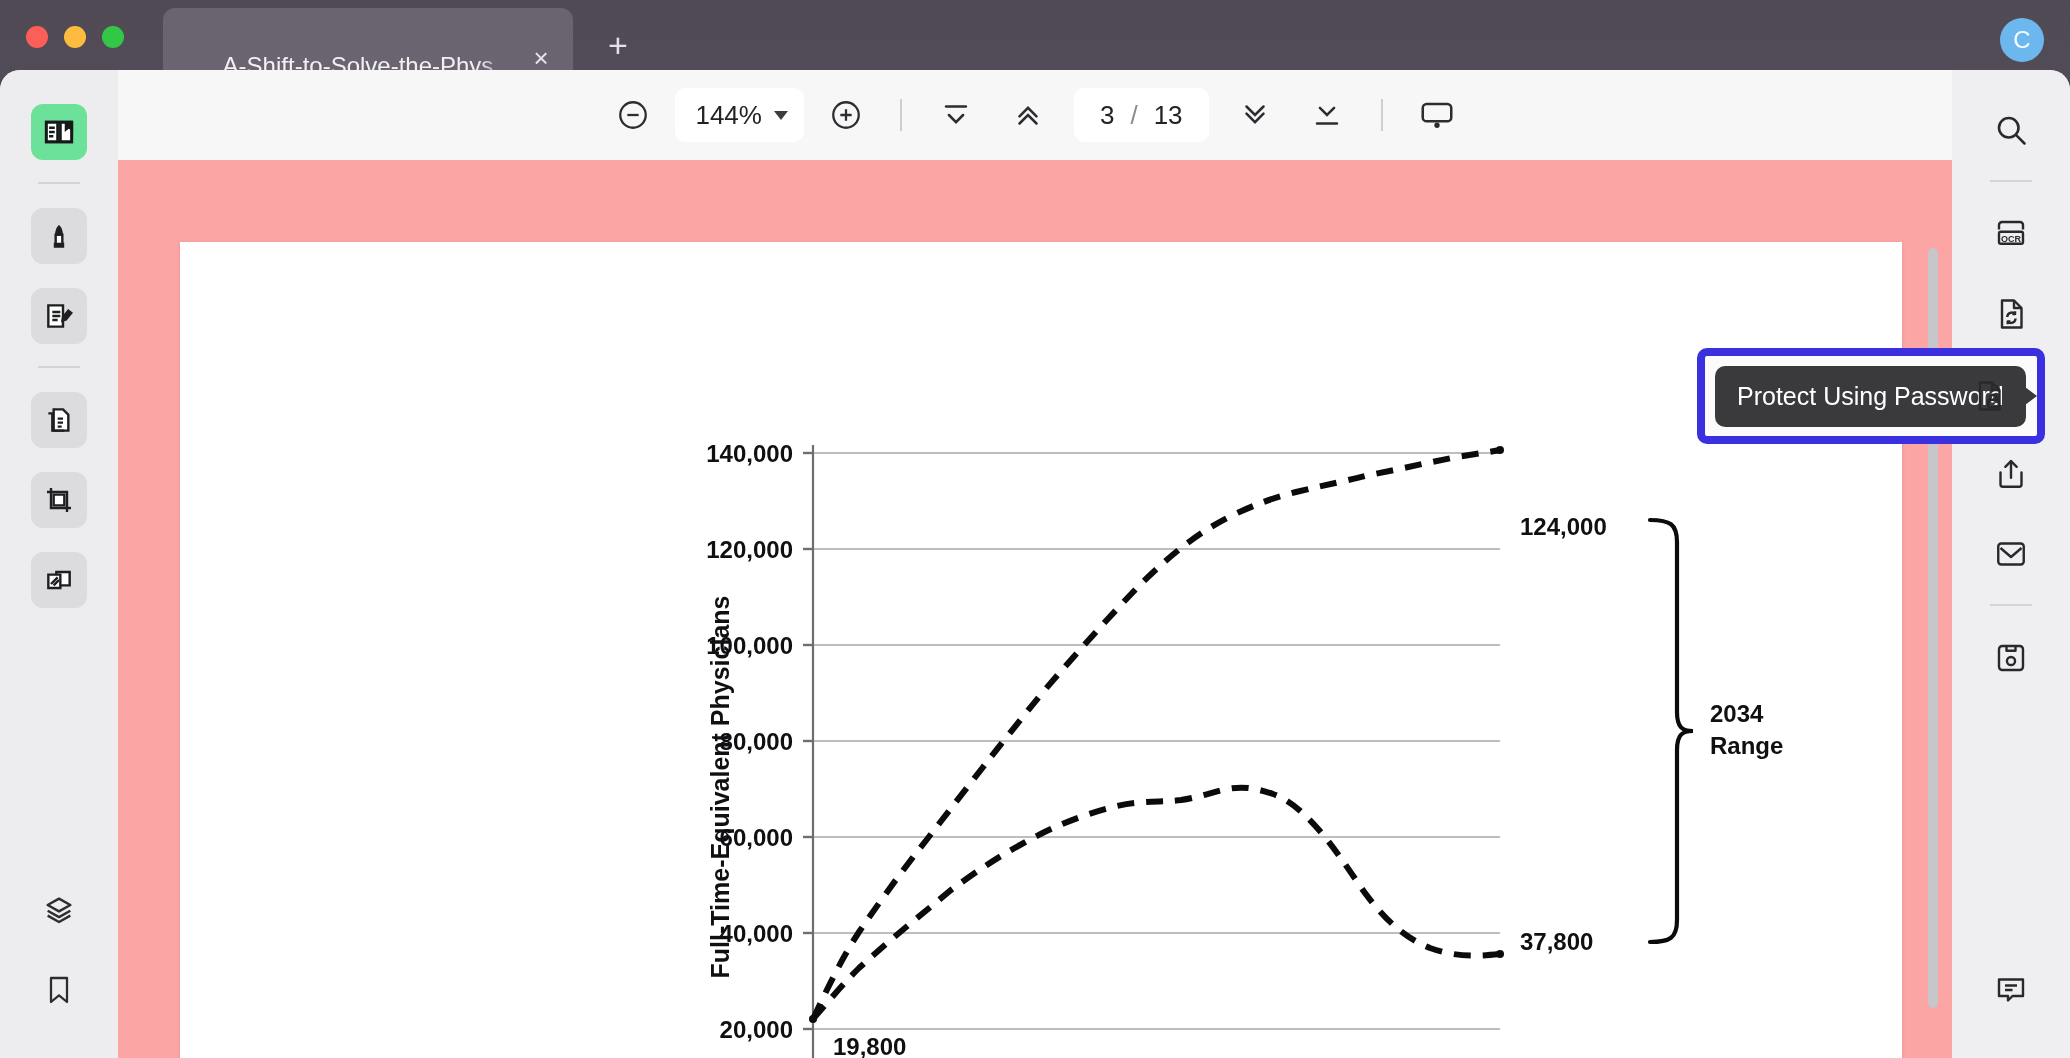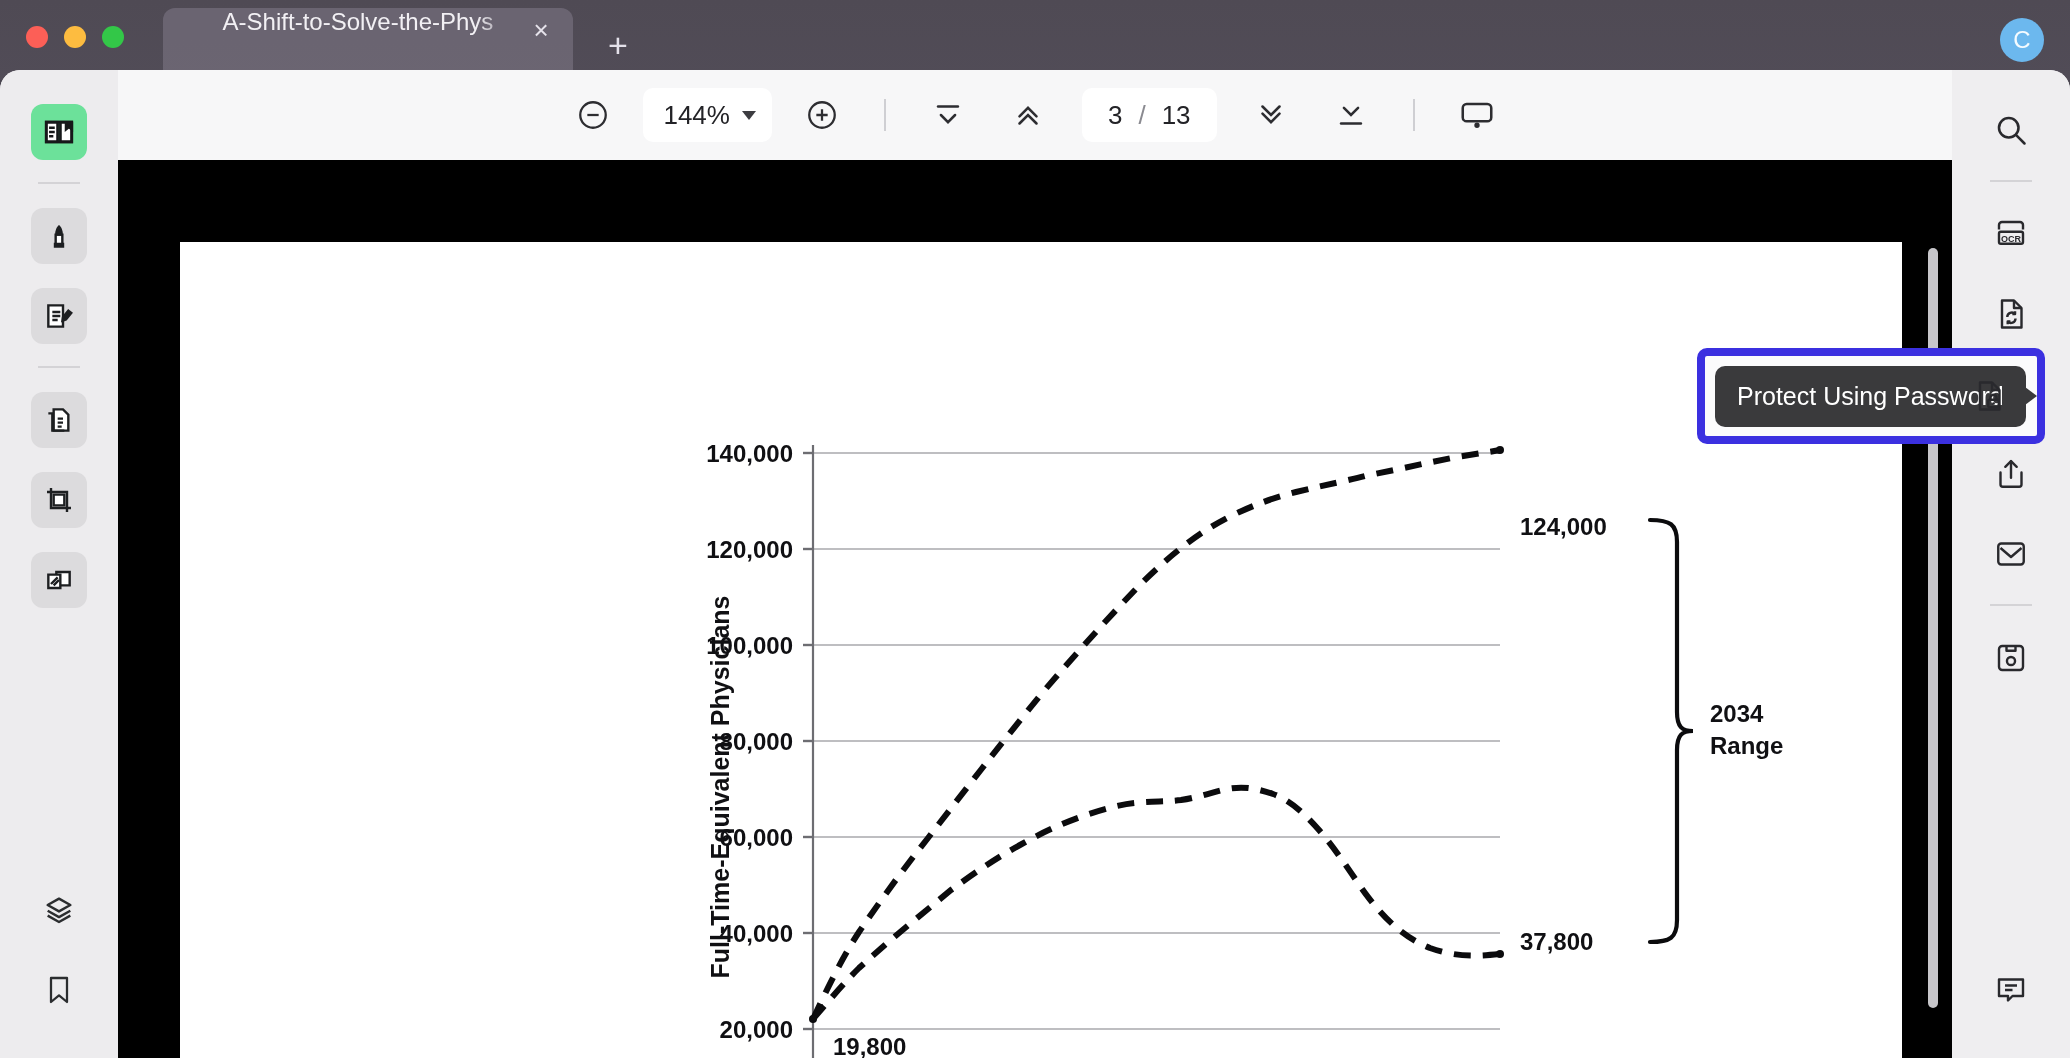--- a/index.html
+++ b/index.html
@@ -19,21 +19,21 @@
   .traffic { position: absolute; top: 26px; left: 26px; display: flex; gap: 16px; }
   .tl { width: 22px; height: 22px; border-radius: 50%; display: block; }
   .tl.red { background: #fc5f57; }
   .tl.yellow { background: #fdbc40; }
   .tl.green { background: #33c748; }
 
   .tab {
     position: absolute; top: 8px; left: 163px; width: 410px; height: 72px;
     background: rgba(122,116,130,0.62);
     border-radius: 12px 12px 0 0;
-    display: flex; align-items: flex-start;
+    display: flex; align-items: flex-end;
   }
   .tab-title {
     flex: 1; color: #f2f0f4; font-size: 24px; font-weight: 500;
     text-align: center; white-space: nowrap; overflow: hidden;
     padding-left: 34px;
     -webkit-mask-image: linear-gradient(90deg,#000 88%,transparent 100%);
     mask-image: linear-gradient(90deg,#000 88%,transparent 100%);
   }
   .tab-close {
     width: 44px; height: 44px; margin-right: 10px; flex: 0 0 44px;
@@ -105,21 +105,21 @@
   .protect-icon-slot {
     position: absolute; right: 20px; top: 50%; margin-top: -28px;
     width: 56px; height: 56px; display: flex;
     align-items: center; justify-content: center;
   }
 
   
   .toolbar {
     position: absolute; top: 0; left: 118px; right: 118px; height: 90px;
     background: #f7f7f8;
-    display: flex; align-items: center; justify-content: center; gap: 8px;
+    display: flex; align-items: center; justify-content: center; gap: 0;
   }
   .tb-icon {
     width: 48px; height: 48px; display: flex; align-items: center;
     justify-content: center; color: #2d2d31; margin: 0 12px;
   }
   .zoom-box {
     display: flex; align-items: center; gap: 12px;
     background: #ffffff; border-radius: 10px;
     height: 54px; padding: 0 16px 0 20px; margin: 0 6px;
   }
@@ -131,21 +131,21 @@
     display: flex; align-items: center; gap: 16px;
     background: #ffffff; border-radius: 10px;
     height: 54px; padding: 0 26px; margin: 0 10px;
     font-size: 26px; color: #232327; font-weight: 500;
   }
   .page-box .sep { color: #8a8a90; font-weight: 400; }
 
   
   .canvas {
     position: absolute; top: 90px; left: 118px; right: 118px; bottom: 0;
-    background: #000000; overflow: hidden;
+    background: #fca5a5; overflow: hidden;
   }
   .page {
     position: absolute; top: 82px; left: 62px;
     width: 1722px; height: 930px;
     background: #ffffff;
     box-shadow: 0 1px 4px rgba(0,0,0,0.10);
   }
   .scrollbar {
     position: absolute; top: 88px; right: 14px; width: 10px; height: 760px;
     background: #c7c6ca; border-radius: 6px;

